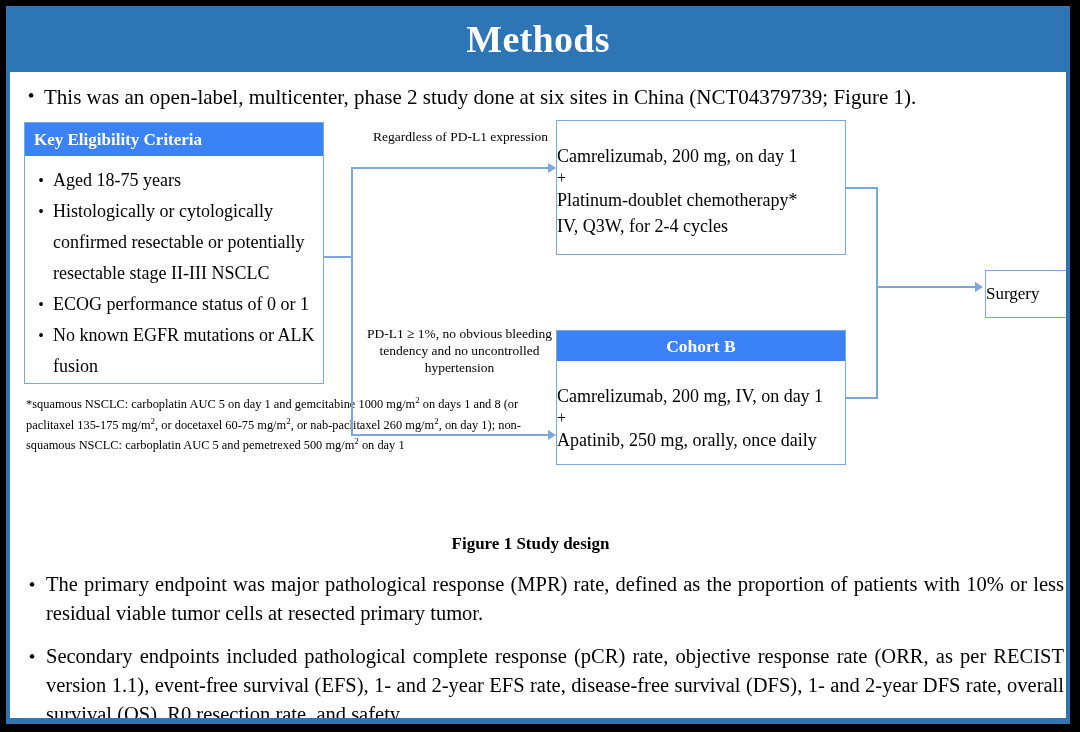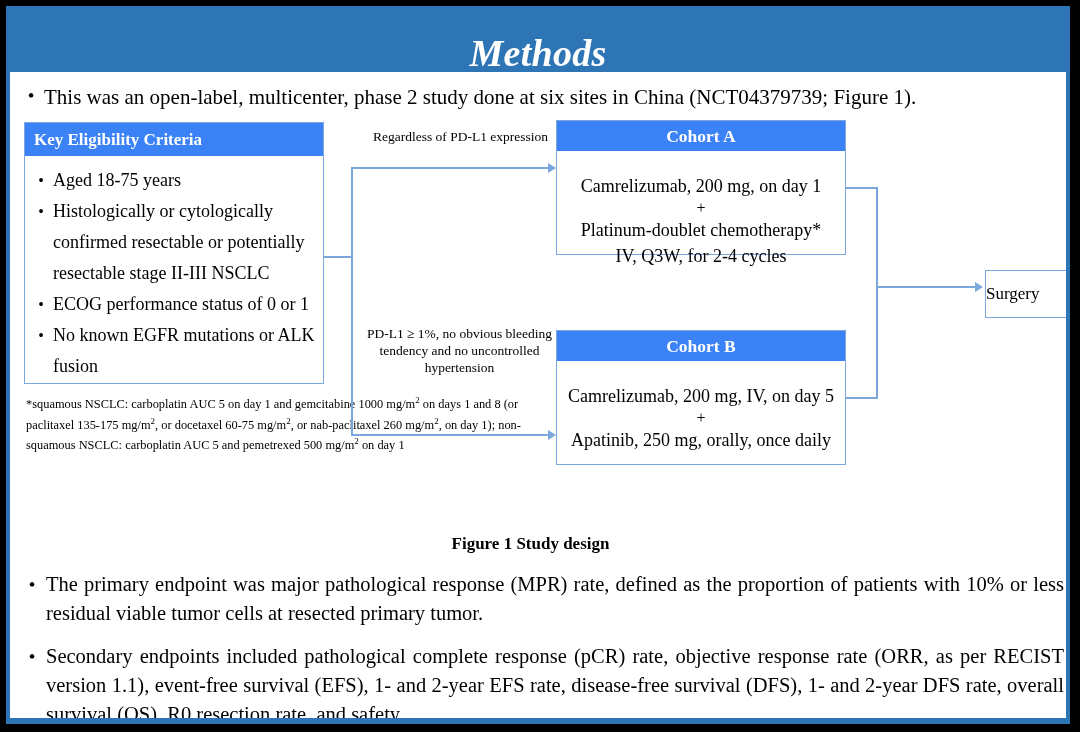--- a/index.html
+++ b/index.html
@@ -17,21 +17,21 @@
     border-left:4px solid #2E75B6;
     border-right:4px solid #2E75B6;
     border-bottom:6px solid #2E75B6;
     box-sizing:border-box;
     overflow:hidden;
   }
   .title-bar{
     position:absolute;left:0;top:0;
     width:100%;height:66px;
     background:#2E75B6;
-    display:flex;align-items:flex-end;justify-content:center;font-style:italic;
+    display:flex;align-items:center;justify-content:center;
   }
   .title-bar .title{
     color:#ffffff;
     font-size:38px;
     font-weight:bold;
     letter-spacing:.3px;
     line-height:1;
   }
   .body-area{
     position:absolute;left:0;top:66px;right:0;bottom:0;
@@ -100,21 +100,20 @@
     color:#000;
   }
   .footnote sup{font-size:9px;}
 
   
   #cohA{left:546px;top:0px;width:290px;height:135px;}
   #cohB{left:546px;top:210px;width:290px;height:135px;}
   .box.cohort .hdr{height:30px;line-height:30px;font-size:17.5px;}
   .box.cohort .inner{
     padding-top:22px;
-    text-align:center;
     font-size:18px;
     line-height:26px;
   }
   .box.cohort .plus{line-height:18px;font-size:16px;}
 
   
   #surgery{
     left:975px;top:150px;width:82px;height:48px;
     display:flex;align-items:center;
     font-size:17px;
@@ -199,33 +198,32 @@
       <div id="cap3">Radiographic evaluation</div>
 
       <div class="ln" style="left:314px;top:136px;width:28px;height:2px;"></div>
       <div class="ln" style="left:341px;top:47px;width:2px;height:269px;"></div>
       <div class="ln" style="left:341px;top:47px;width:197px;height:2px;"></div>
       <div class="arrow" style="left:538px;top:43px;"></div>
       <div class="ln" style="left:341px;top:314px;width:197px;height:2px;"></div>
       <div class="arrow" style="left:538px;top:310px;"></div>
 
       <div class="box cohort" id="cohA">
-        <div class="hdr">Cohort A</div>
         <div class="inner">
           <div>Camrelizumab, 200 mg, on day 1</div>
           <div class="plus">+</div>
           <div>Platinum-doublet chemotherapy*</div>
           <div>IV, Q3W, for 2-4 cycles</div>
         </div>
       </div>
 
       <div class="box cohort" id="cohB">
         <div class="hdr">Cohort B</div>
         <div class="inner">
-          <div>Camrelizumab, 200 mg, IV, on day 5</div>
+          <div>Camrelizumab, 200 mg, IV, on day 1</div>
           <div class="plus">+</div>
           <div>Apatinib, 250 mg, orally, once daily</div>
         </div>
       </div>
 
       <div class="ln" style="left:836px;top:67px;width:32px;height:2px;"></div>
       <div class="ln" style="left:836px;top:277px;width:32px;height:2px;"></div>
       <div class="ln" style="left:866px;top:67px;width:2px;height:212px;"></div>
       <div class="ln" style="left:866px;top:166px;width:100px;height:2px;"></div>
       <div class="arrow" style="left:965px;top:162px;"></div>

